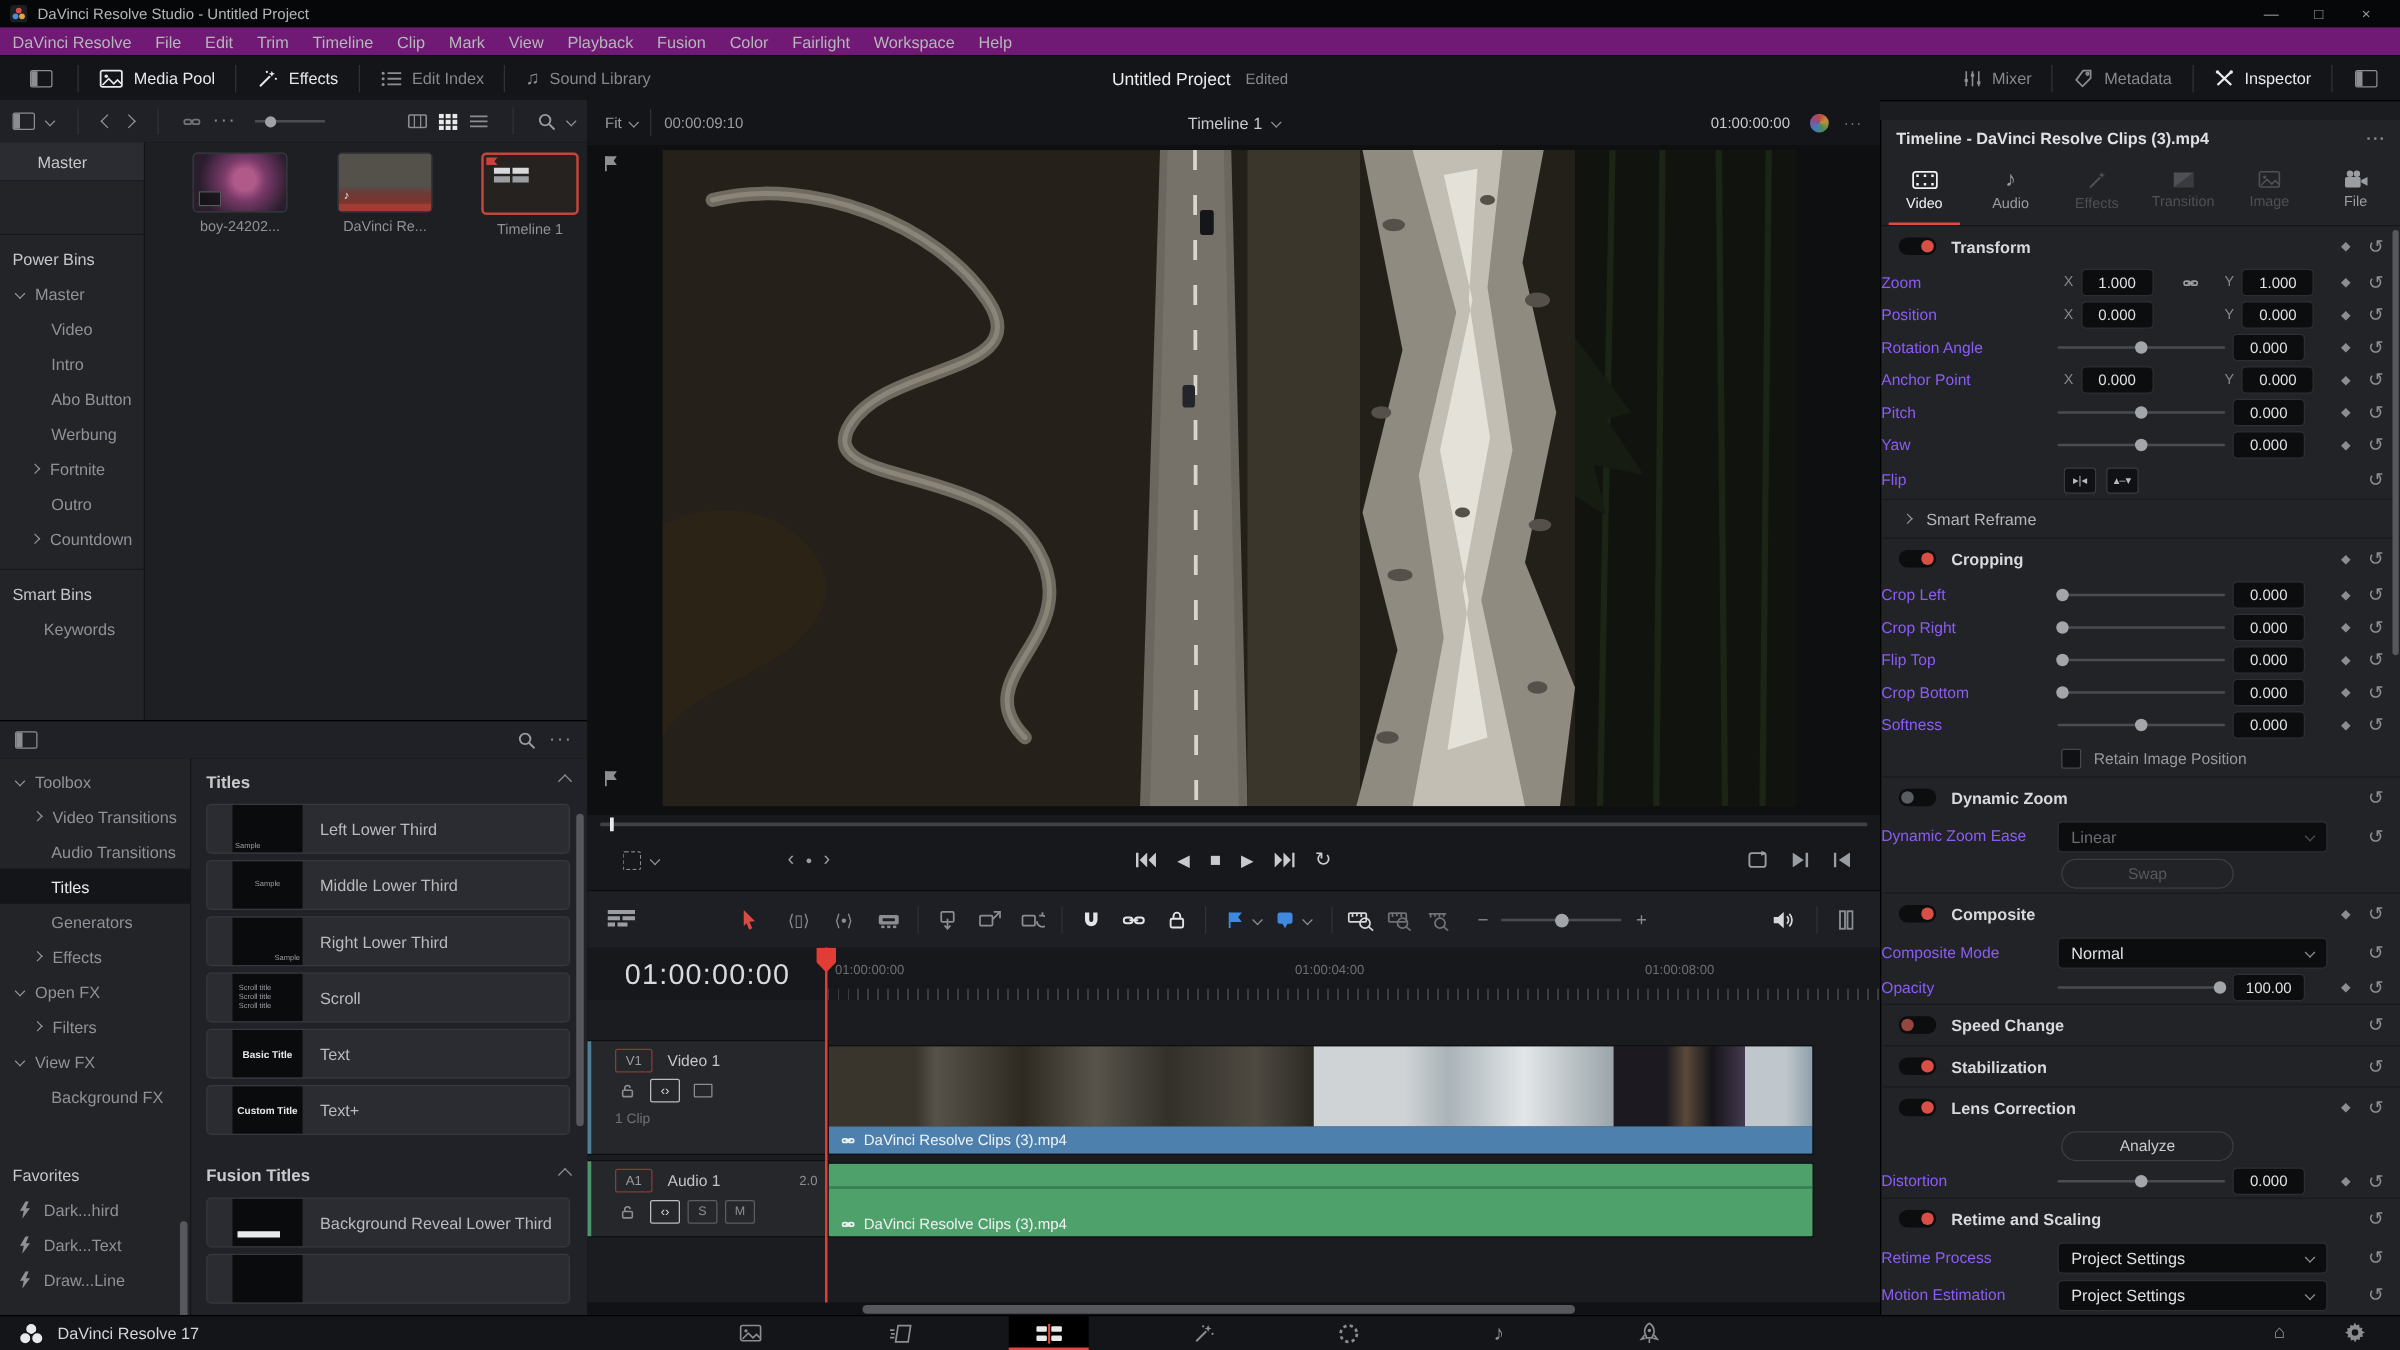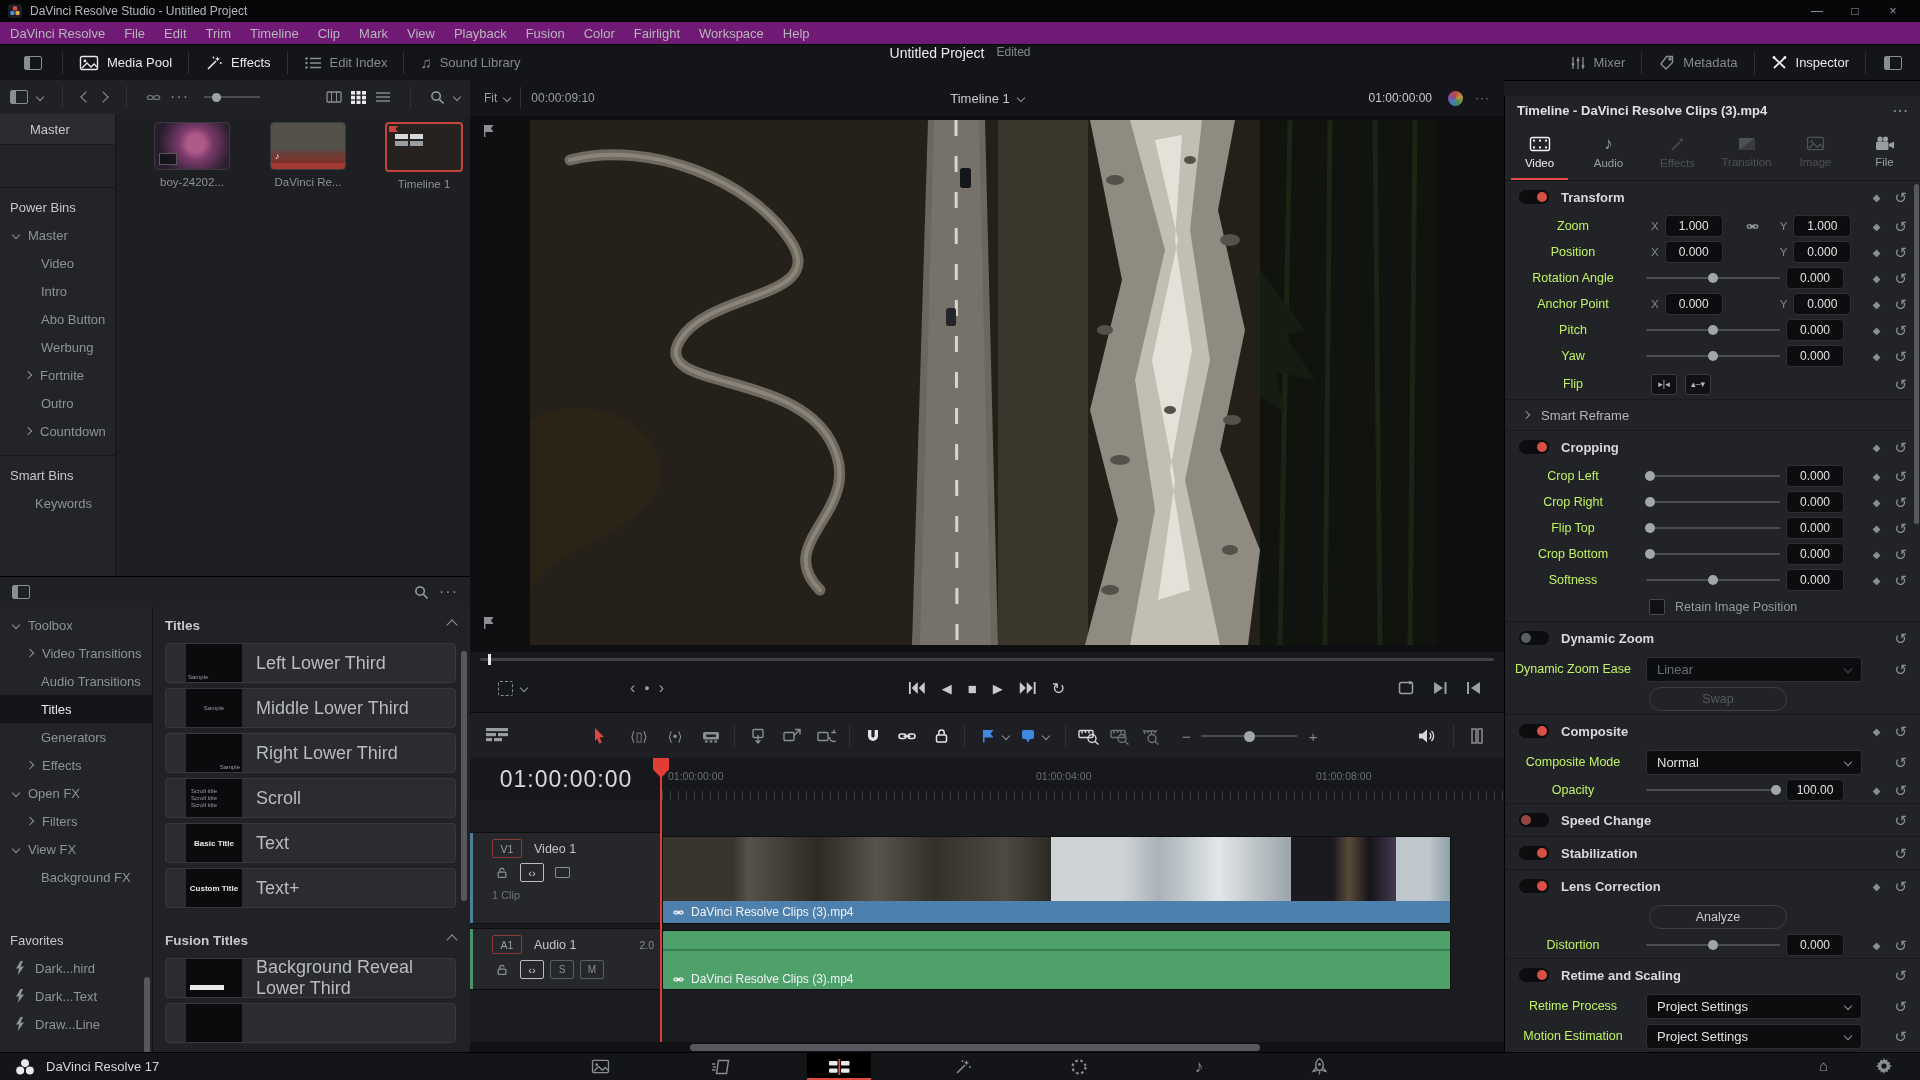--- a/index.html
+++ b/index.html
@@ -23,21 +23,21 @@
   
   .menubar{height:22px;background:#701a75;display:flex;align-items:center;gap:19px;padding:0 10px;font-size:13px;color:#b4b6b9;border-bottom:1px solid #000;}
   .menubar span{cursor:default;}
   
   .topbar{height:35px;background:#141519;border-bottom:1px solid #000;display:flex;align-items:center;padding:0 14px;font-size:13px;position:relative;}
   .tbbtn{display:flex;align-items:center;gap:8px;margin:0 6px;}
   .panelico{width:16px;height:12px;border:1.5px solid #e8e9ea;border-radius:2px;position:relative;flex:none;}
   .panelico:before{content:"";position:absolute;left:0;top:0;bottom:0;width:5px;background:#e8e9ea;}
   .panelico.dim{border-color:#8a8d92;}
   .panelico.dim:before{background:#8a8d92;}
-  .topcenter{position:absolute;left:0;right:0;top:0;bottom:0;display:flex;justify-content:center;gap:12px;pointer-events:none;}
+  .topcenter{position:absolute;left:0;right:0;top:0;bottom:0;display:flex;align-items:center;justify-content:center;gap:12px;pointer-events:none;}
   
   .leftcol{left:0;top:80px;width:470px;height:973px;background:#202126;border-right:1px solid #000;}
   .mp-toolbar{height:34px;background:#202126;border-bottom:1px solid #101114;display:flex;align-items:center;padding:0 10px;gap:9px;}
   .mp-body{position:absolute;top:34px;left:0;right:0;height:462px;display:flex;}
   .bins{width:143px;background:#232428;border-right:1px solid #121316;position:relative;}
   .binhead{height:30px;background:#2b2c31;display:flex;align-items:center;padding-left:30px;font-size:13px;color:#c6c7ca;border-bottom:1px solid #1a1b1e;}
   .binsep{height:1px;background:#17181b;margin-top:42px;}
   .sechead{font-size:13px;color:#c6c7ca;padding:12px 0 6px 10px;}
   .tree-item{height:28px;display:flex;align-items:center;gap:9px;font-size:13px;color:#8f9297;cursor:default;}
   .tree-item .lbl{white-space:nowrap;}
@@ -47,21 +47,21 @@
   .mthumb{width:74px;height:46px;border-radius:4px;position:relative;border:1.5px solid #3a3b40;overflow:hidden;flex:none;}
   .mthumb.sel{border:2px solid #c4453c;}
   .mlabel{font-size:11.5px;color:#8e9196;max-width:92px;white-space:nowrap;}
   .fx-header{position:absolute;top:496px;left:0;right:0;height:30px;border-top:1px solid #000;border-bottom:1px solid #101114;display:flex;align-items:center;padding:0 12px;gap:10px;background:#202126;}
   .fx-body{position:absolute;top:527px;left:0;right:0;bottom:0;display:flex;}
   .fxtree{width:152px;background:#232428;border-right:1px solid #121316;position:relative;padding-top:4px;}
   .titles{flex:1;background:#212227;position:relative;padding:0 14px 0 12px;overflow:hidden;}
   .titleshead{display:flex;align-items:center;height:36px;font-size:13.5px;font-weight:bold;color:#c8c9cc;}
   .titem{height:38px;background:#2b2c31;border:1px solid #37383d;border-radius:4px;margin-bottom:5px;display:flex;align-items:center;overflow:hidden;}
   .tthumb{width:56px;height:100%;background:#0a0b0d;flex:none;display:flex;align-items:center;justify-content:center;font-size:6px;color:#9a9da1;text-align:center;padding:2px;box-sizing:border-box;margin-left:20px;}
-  .titem .lbl{font-size:18px;color:#b9bbbe;padding-left:14px;}
+  .titem .lbl{font-size:13px;color:#b9bbbe;padding-left:14px;}
   .scrollv{position:absolute;width:6px;border-radius:3px;background:#56585d;}
   .bolt{width:12px;height:14px;flex:none;}
   
   .centercol{left:470px;top:80px;width:1034px;height:973px;background:#101113;}
   .vheader{position:absolute;top:0;left:0;right:0;height:36px;background:#141519;border-bottom:1px solid #000;display:flex;align-items:center;padding:0 14px;font-size:12px;color:#9a9da1;}
   .vcenter{position:absolute;left:0;right:0;top:0;height:36px;display:flex;align-items:center;justify-content:center;gap:8px;font-size:13px;color:#c9cacd;pointer-events:none;}
   .viewer{position:absolute;top:36px;left:0;right:0;height:536px;background:#0e0f11;}
   .videoframe{position:absolute;left:60px;top:4px;}
   .vmargin-ico{position:absolute;left:12px;opacity:.75;}
   .transport{position:absolute;top:572px;left:0;right:0;height:60px;background:#17181c;}
@@ -101,21 +101,21 @@
   .ibody{position:relative;}
   .isec{display:flex;align-items:center;height:32px;padding:0 14px;border-top:1px solid #191a1d;}
   .isec:first-child{border-top:none;}
   .isec .title{font-size:13px;font-weight:bold;color:#d8d9db;margin-left:12px;}
   .toggle{width:30px;height:14px;border-radius:7px;background:#0c0d0f;position:relative;flex:none;}
   .toggle .knob{position:absolute;top:2px;width:10px;height:10px;border-radius:50%;}
   .toggle.on .knob{right:2px;background:#d94f46;}
   .toggle.off .knob{left:2px;background:#5a5d62;}
   .toggle.offred .knob{left:2px;background:#94473f;}
   .irow{display:flex;align-items:center;height:26px;padding-right:14px;font-size:12.5px;}
-  .ilabel{width:136px;text-align:center;color:#bef264;flex:none;}
+  .ilabel{width:136px;text-align:left;color:#8b5cf6;flex:none;}
   .axis{color:#84878c;margin-left:10px;font-size:11.5px;}
   .valbox{width:56px;height:20px;background:#0c0d0f;border:1px solid #2e2f33;border-radius:4px;color:#e2e3e5;font-size:12px;text-align:center;line-height:20px;margin-left:6px;flex:none;}
   .slider{position:relative;width:134px;height:2px;background:#4a4c51;border-radius:1px;margin-left:5px;flex:none;}
   .slider .dot{position:absolute;top:-4px;width:10px;height:10px;border-radius:50%;background:#a2a5a9;margin-left:-5px;}
   .dd{width:194px;height:23px;background:#0c0d0f;border:1px solid #2e2f33;border-radius:4px;display:flex;align-items:center;padding:0 10px;color:#dfe0e2;font-size:13px;margin-left:5px;flex:none;justify-content:space-between;}
   .dd.dim{color:#6a6d72;}
   .kf{color:#8a8d92;font-size:10px;margin-left:14px;flex:none;}
   .rst{color:#8a8d92;font-size:15px;margin-left:14px;flex:none;line-height:1;}
   .pillbtn{height:22px;border:1px solid #3c3e42;border-radius:12px;display:flex;align-items:center;justify-content:center;font-size:12.5px;}
   .cb{width:14px;height:14px;background:#101114;border:1px solid #46484c;border-radius:2px;flex:none;}

